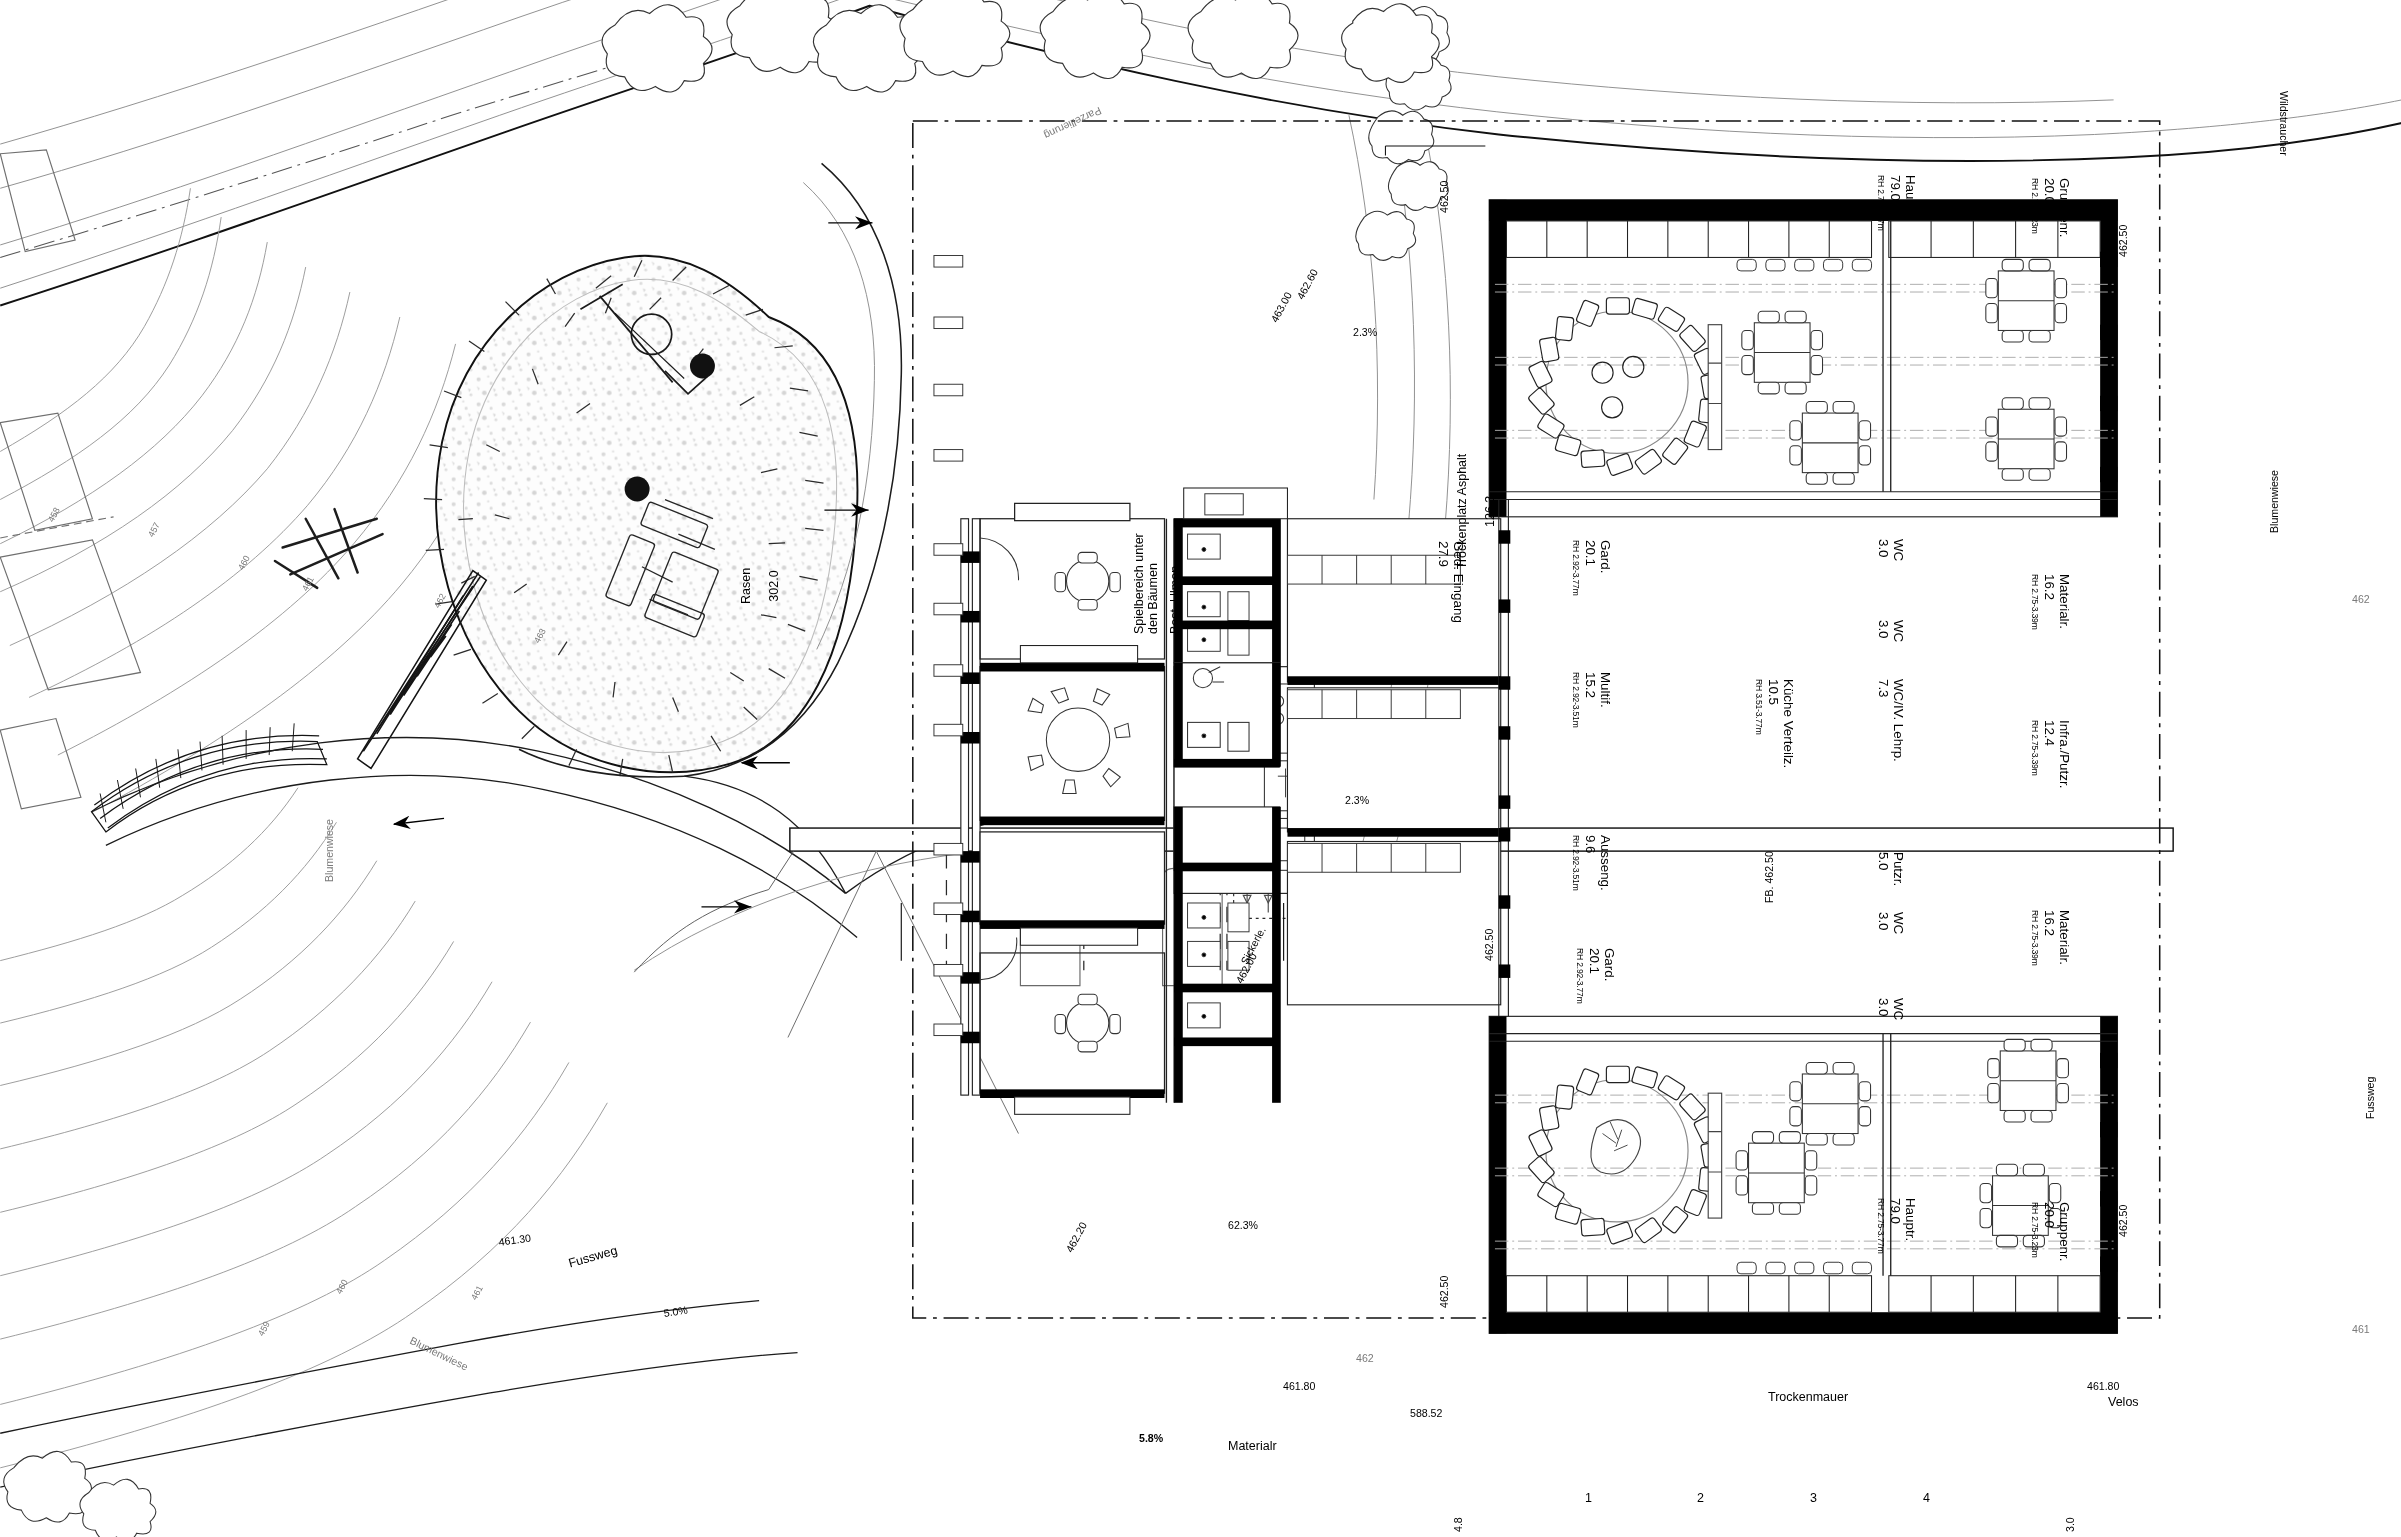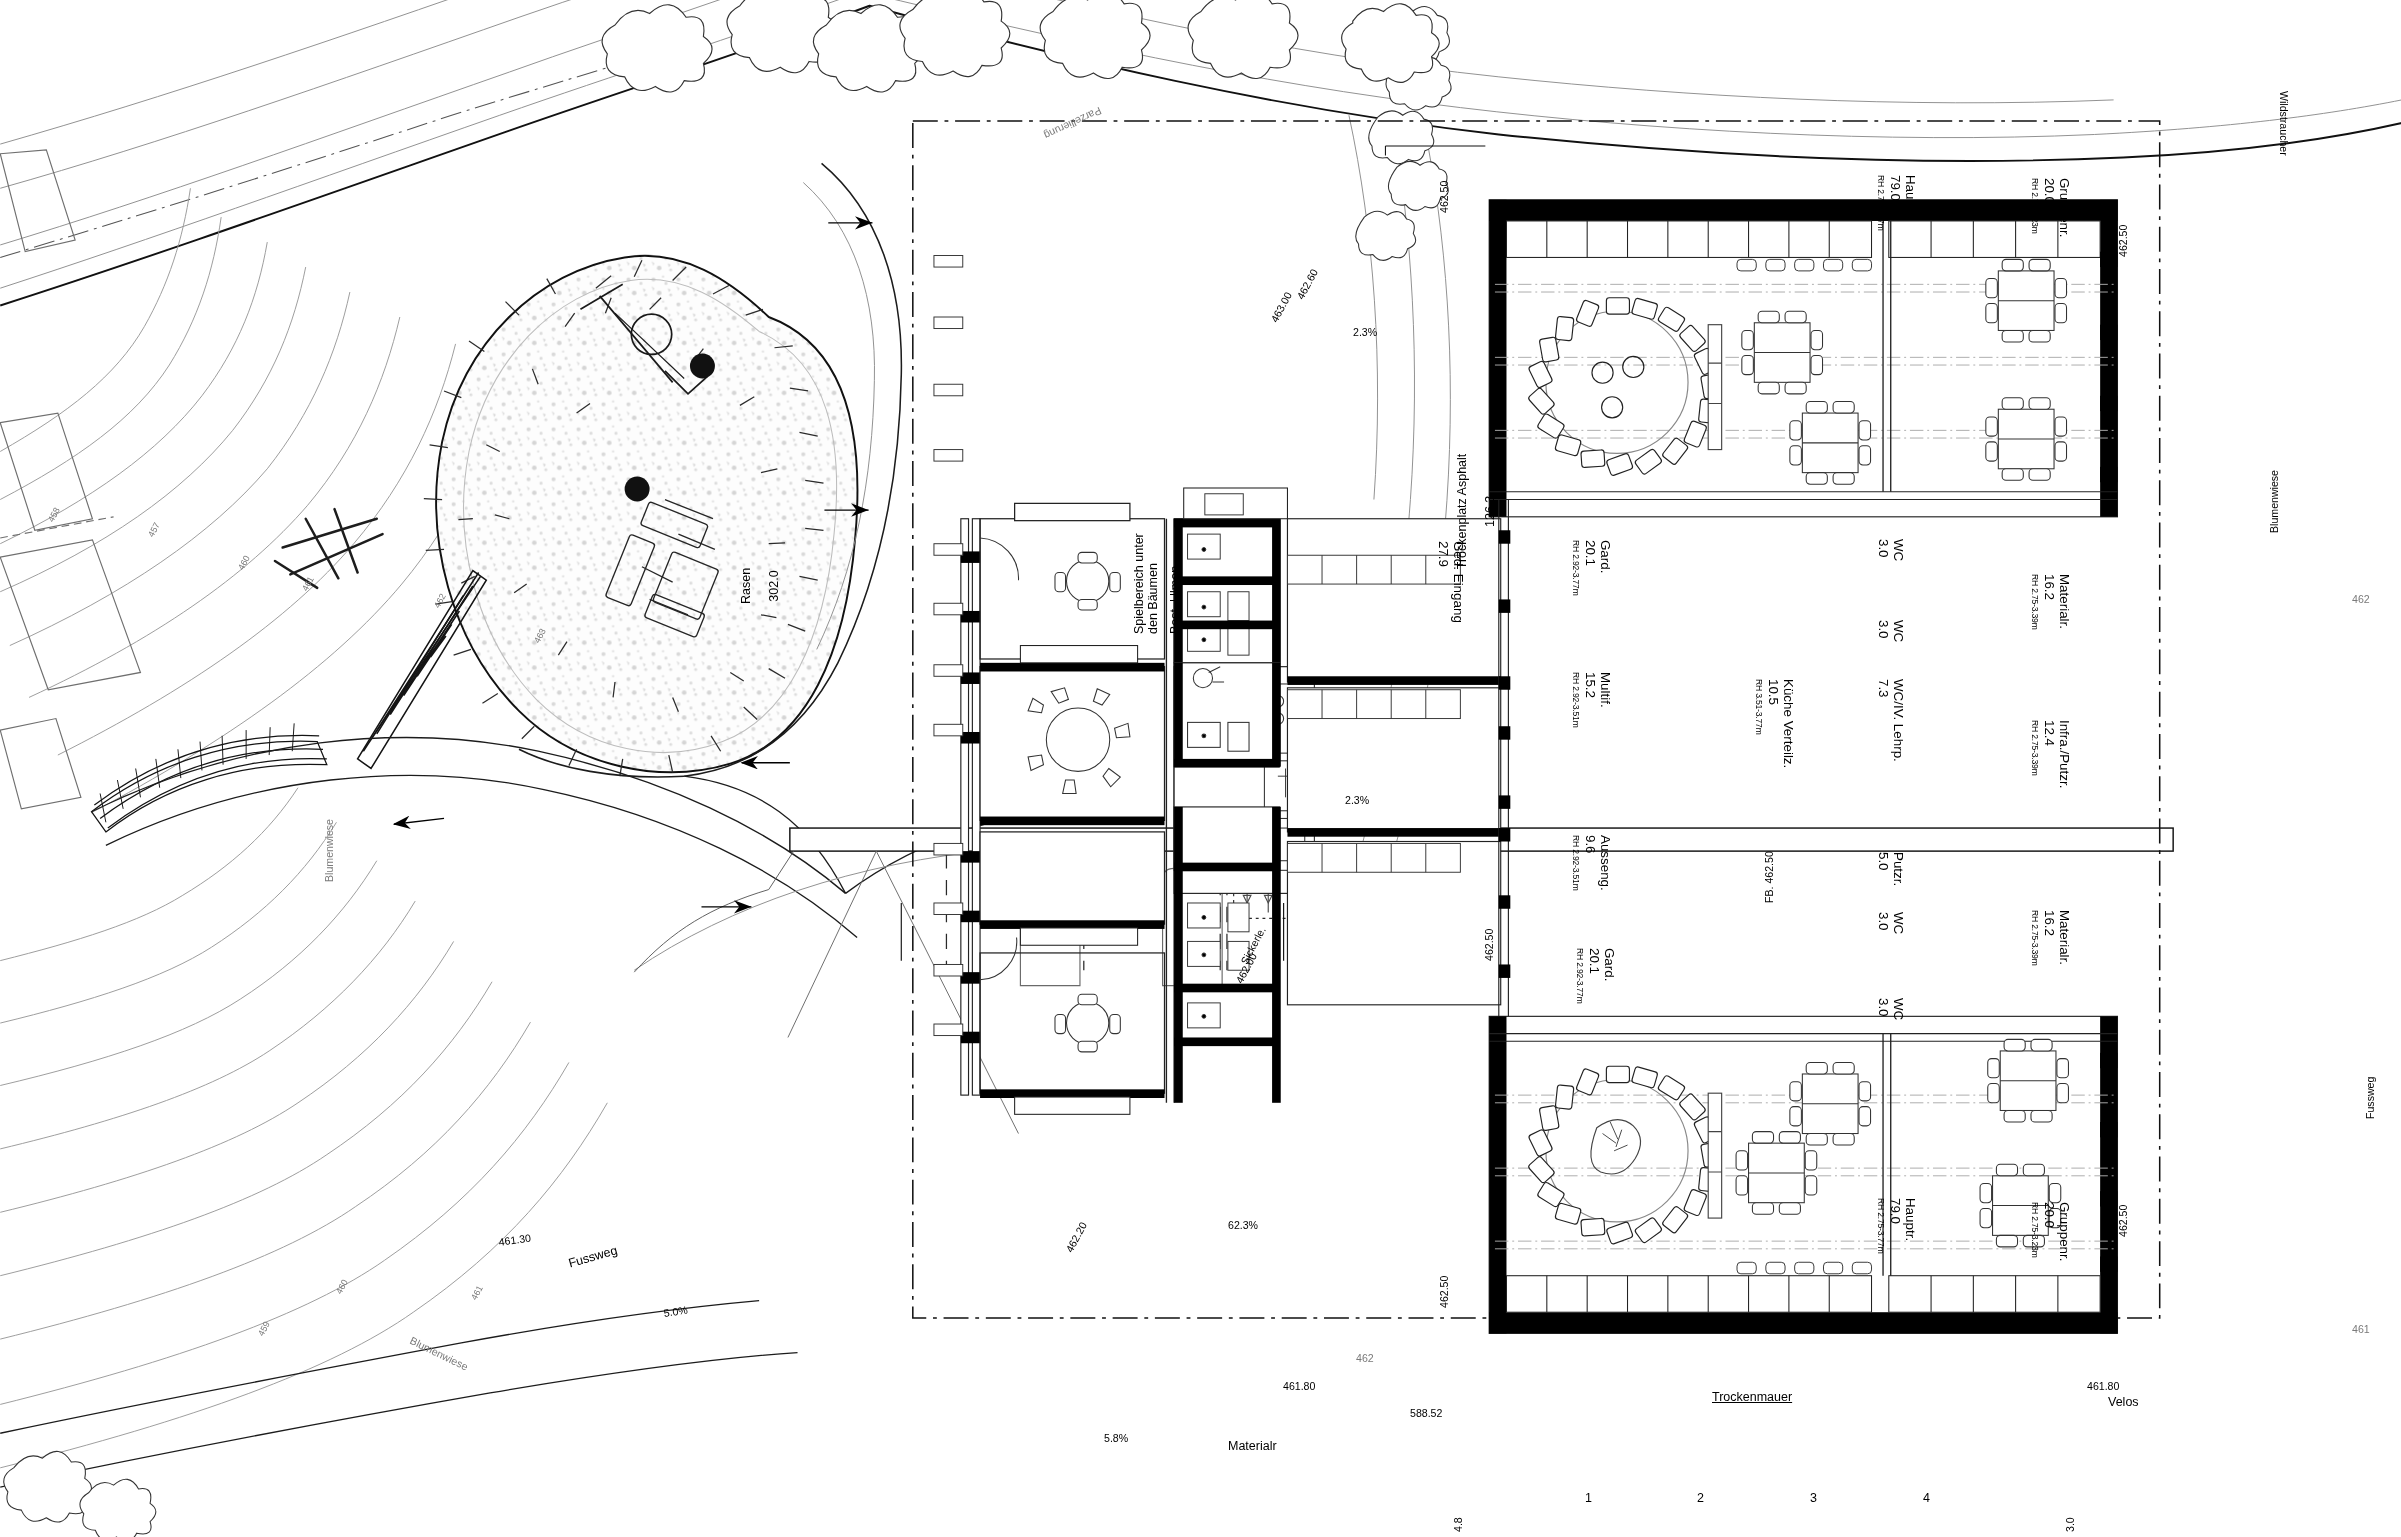--- a/index.html
+++ b/index.html
@@ -813,21 +813,21 @@
 den Bäumen</div>
 
 <div class="lbl sm gray rotn" style="left:324px;top:882px;transform:rotate(-90deg);">Blumenwiese</div>
 
 <div class="lbl sm gray rotn" style="left:413px;top:1335px;transform:rotate(26deg);">Blumenwiese</div>
 
 <div class="lbl rotn" style="left:567px;top:1257px;transform:rotate(-16deg);">Fussweg</div>
 
 <div class="lbl rotn" style="left:1228px;top:1439px;transform:rotate(0deg);">Materialr</div>
 
-<div class="lbl rotn" style="left:1712px;top:1390px;text-decoration:underline;">Trockenmauer</div>
+<div class="lbl rotn" style="left:1768px;top:1390px;">Trockenmauer</div>
 
 <div class="lbl rotn" style="left:2108px;top:1395px;text-align:right;">Velos</div>
 
 <div class="lbl sm rotn" style="left:1239px;top:961px;transform:rotate(-62deg);">Sickerle.</div>
 
 <div class="lbl rotn ctr" style="left:1441px;top:576px;transform:rotate(-90deg);">
   <span>Trockenplatz Asphalt</span><br>
   <span>126.3</span>
 </div>
 
@@ -856,21 +856,21 @@
 <div class="lbl xs gray" style="left:334px;top:1291px;transform-origin:0 0;transform:rotate(-62deg);">460</div>
 <div class="lbl xs gray" style="left:469px;top:1297px;transform-origin:0 0;transform:rotate(-62deg);">461</div>
 <div class="lbl sm gray" style="left:1356px;top:1353px;">462</div>
 <div class="lbl sm gray" style="left:2352px;top:594px;">462</div>
 <div class="lbl sm gray" style="left:2352px;top:1324px;">461</div>
 
 <div class="lbl sm" style="left:1353px;top:327px;">2.3%</div>
 <div class="lbl sm" style="left:1345px;top:795px;">2.3%</div>
 <div class="lbl sm" style="left:1228px;top:1220px;">62.3%</div>
 <div class="lbl sm rotn" style="left:663px;top:1308px;transform:rotate(-8deg);">5.0%</div>
-<div class="lbl sm" style="left:1104px;top:1433px;">5.8%</div>
+<div class="lbl sm" style="left:1139px;top:1433px;font-weight:bold;">5.8%</div>
 
 <div class="lbl sm" style="left:1453px;top:1532px;transform-origin:0 0;transform:rotate(-90deg);">4.8</div>
 <div class="lbl sm" style="left:2065px;top:1532px;transform-origin:0 0;transform:rotate(-90deg);">3.0</div>
 
 <div class="lbl" style="left:1585px;top:1491px;">1</div>
 <div class="lbl" style="left:1697px;top:1491px;">2</div>
 <div class="lbl" style="left:1810px;top:1491px;">3</div>
 <div class="lbl" style="left:1923px;top:1491px;">4</div>
 
 <div class="room" style="left:1931px;top:168px;">

